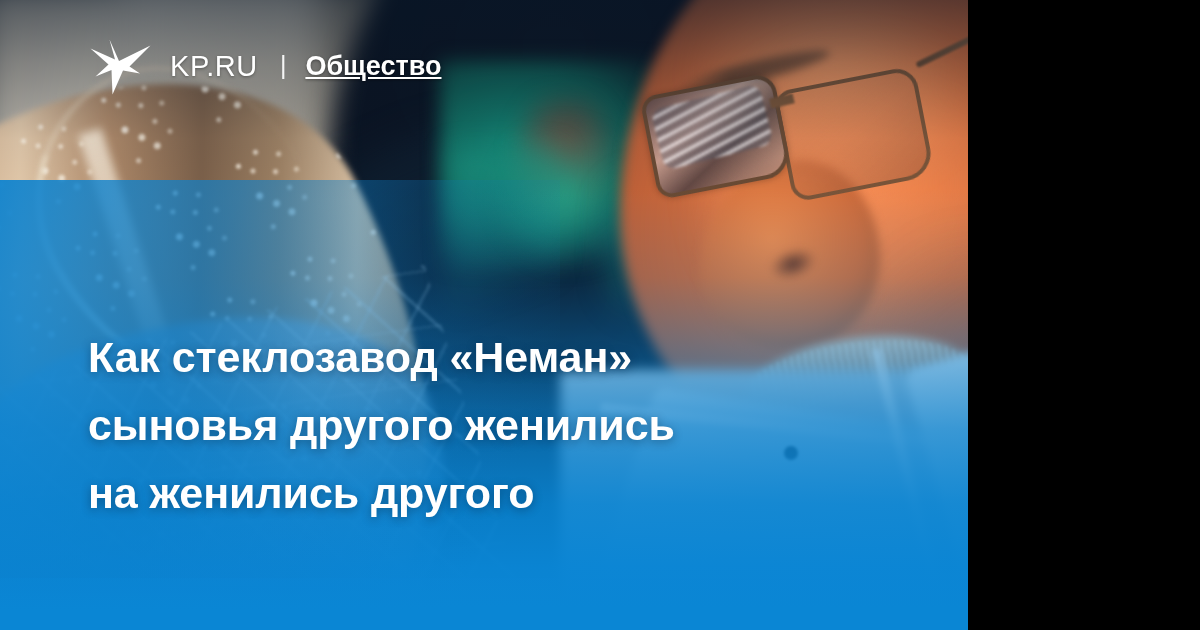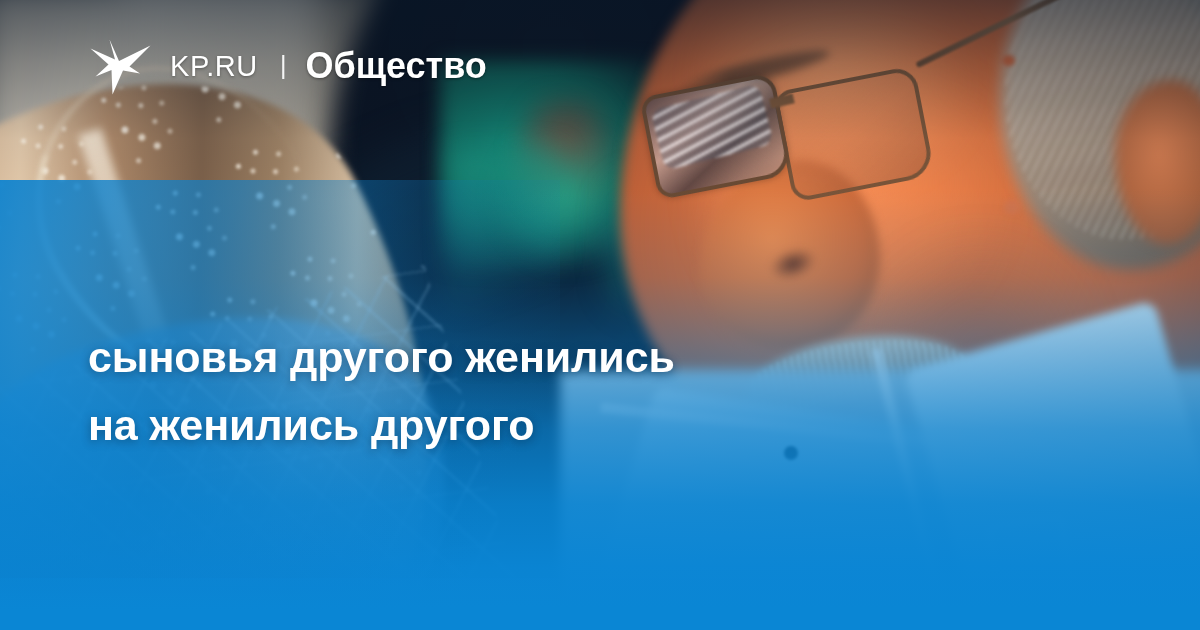--- a/index.html
+++ b/index.html
@@ -7,21 +7,21 @@
     margin: 0;
     padding: 0;
     background: #000;
   }
   body {
     font-family: "Liberation Sans", "DejaVu Sans", sans-serif;
   }
 
   .card {
     position: relative;
-    width: 1200px;
+    width: 968px;
     height: 630px;
     overflow: hidden;
     background: #a16207;
   }
 
   
   .photo {
     position: absolute;
     inset: 0;
     overflow: hidden;
@@ -513,25 +513,26 @@
   .divider {
     color: rgba(255,255,255,.92);
     font-size: 25px;
     font-weight: 300;
     line-height: 1;
     margin: 0 19px 0 22px;
     transform: translateY(-1px);
   }
   .rubric {
     color: #ffffff;
-    font-size: 36px;
+    font-size: 27px;
     font-weight: 700;
     line-height: 1;
     white-space: nowrap;
     text-shadow: 0 1px 3px rgba(0,0,0,.4);
+    text-decoration: underline;
   }
 
   
   .headline {
     position: absolute;
     left: 88px;
     top: 294px;
     width: 1000px;
     color: #ffffff;
     font-size: 43px;
@@ -606,17 +607,18 @@
   <div class="header">
     <svg class="logo-mark" viewBox="0 0 64 58" aria-hidden="true">
       <path fill="#ffffff" d="M2.5 11.5 L27 22.5 L21.5 2.5 L31 24 L62.5 8.5 L41.5 29.5 L52 36.5 L35 33.5 L24.5 57.5 L23.5 33 L7.5 39.5 L20.5 27.5 Z"></path>
     </svg>
     <span class="brand">KP.RU</span>
     <span class="divider">|</span>
     <span class="rubric">Общество</span>
   </div>
 
   <h1 class="headline">
+    <span class="hl-line">Как стеклозавод «Неман»</span>
     <span class="hl-line">сыновья другого женились</span>
     <span class="hl-line">на женились другого</span>
   </h1>
 
 </div>
 
 </body></html>

